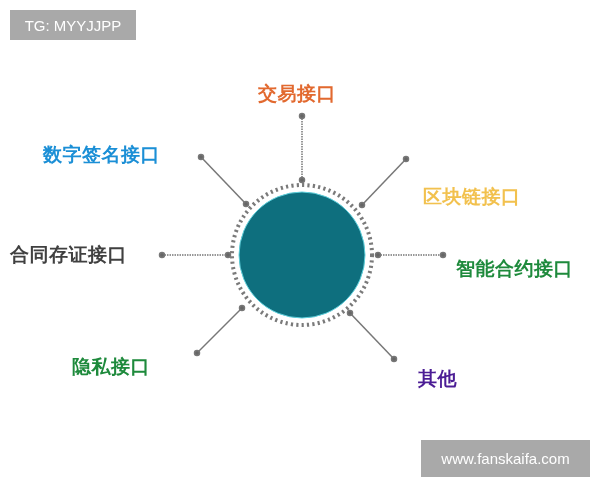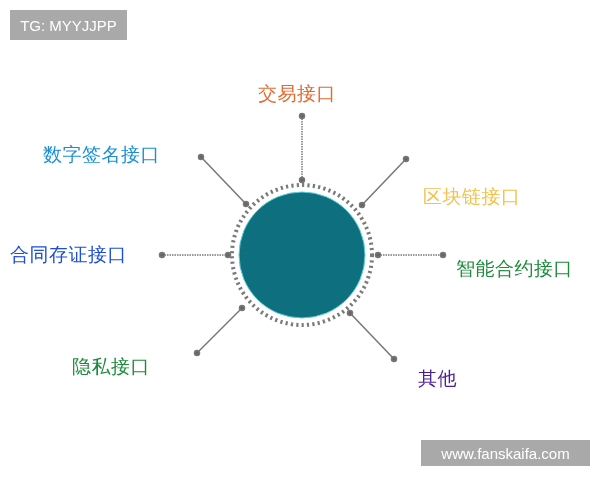--- a/index.html
+++ b/index.html
@@ -5,24 +5,24 @@
     html, body { margin: 0; padding: 0; }
     body {
       width: 600px; height: 480px; background: #ffffff; position: relative; overflow: hidden;
       font-family: "DejaVu Sans", sans-serif;
     }
     .wm {
       position: absolute; background: #a9a9a9; color: #ffffff;
       font-family: "Liberation Sans", sans-serif; font-size: 15px;
       display: flex; align-items: center; justify-content: center;
     }
-    .wm-top { left: 10px; top: 10px; width: 117px; height: 30px; }
-    .wm-bottom { left: 421px; top: 440px; width: 169px; height: 26px; }
+    .wm-top { left: 10px; top: 10px; width: 126px; height: 30px; }
+    .wm-bottom { left: 421px; top: 440px; width: 169px; height: 37px; }
     .label {
-      position: absolute; font-size: 19px; font-weight: normal; white-space: nowrap;
+      position: absolute; font-size: 19px; font-weight: bold; white-space: nowrap;
       line-height: 22px; letter-spacing: 0.5px;
     }
     svg.diagram { position: absolute; left: 0; top: 0; }
   </style>
 </head>
 <body>
 
 <div class="wm wm-top">TG: MYYJJPP</div>
 
 <svg class="diagram" width="600" height="480" viewBox="0 0 600 480">
@@ -66,21 +66,21 @@
 <div class="label" style="left:258px; top:82px;">
   <span style="color:#e2692f">交易接口</span>
 </div>
 <div class="label" style="left:43px; top:143px;">
   <span style="color:#1b8fd6">数字签名接口</span>
 </div>
 <div class="label" style="left:423px; top:143px;margin-top:42px;">
   <span style="color:#f2c14e">区块链接口</span>
 </div>
 <div class="label" style="left:10px; top:243px;">
-  <span style="color:#1d4ed8">合同存证接口</span>
+  <span style="color:#404040">合同存证接口</span>
 </div>
 <div class="label" style="left:456px; top:249px;margin-top:8px;">
   <span style="color:#1e8a3c">智能合约接口</span>
 </div>
 <div class="label" style="left:72px; top:355px;">
   <span style="color:#1e8a3c">隐私接口</span>
 </div>
 <div class="label" style="left:418px; top:367px;">
   <span style="color:#4c1d95">其他</span>
 </div>

